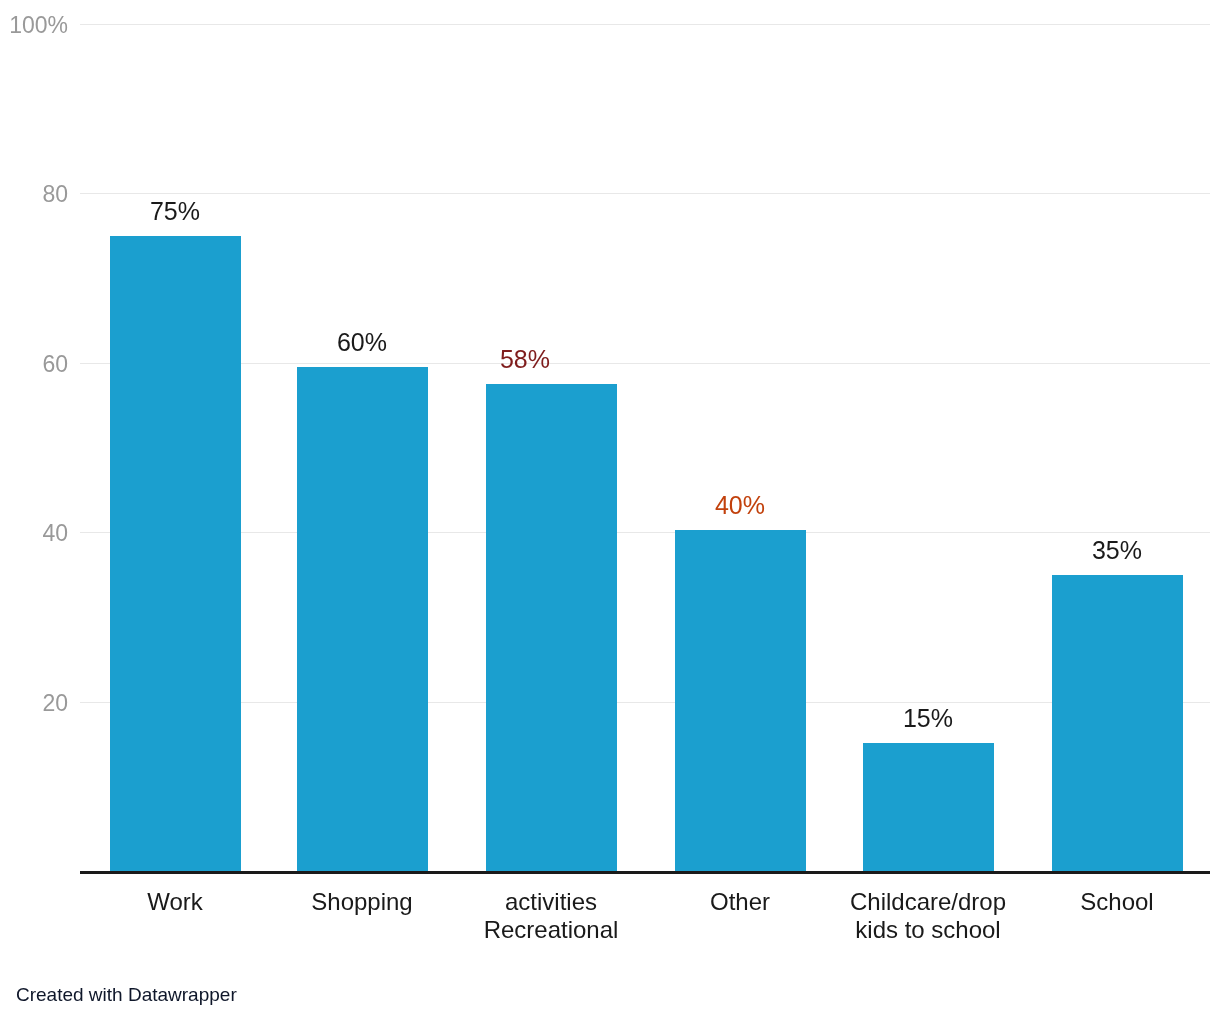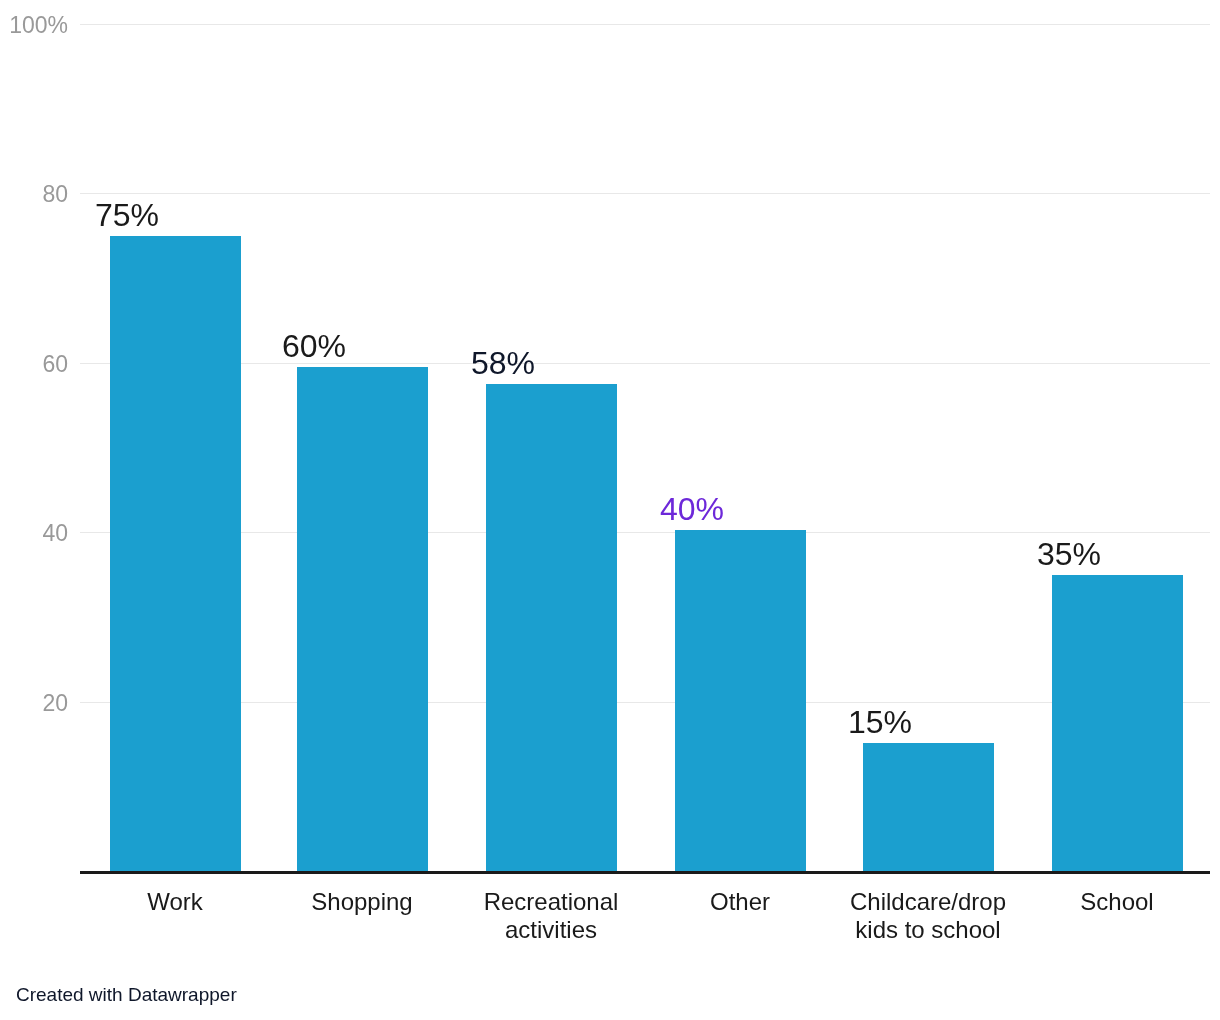--- a/index.html
+++ b/index.html
@@ -64,21 +64,22 @@
 
   .bar {
     position: absolute;
     width: 131px;
     background: #1b9fcf;
   }
 
   .bar-value {
     position: absolute;
     width: 160px;
-    font-size: 32px;
+    text-align: center;
+    font-size: 25px;
     color: #1a1a1a;
     line-height: 1;
     white-space: nowrap;
   }
 
   .cat-label {
     position: absolute;
     width: 180px;
     text-align: center;
     font-size: 24px;
@@ -121,38 +122,38 @@
 
     <div class="bar" style="left: 110px; top: 236px; height: 635px; background: rgb(27, 159, 207);"></div>
     <div class="bar" style="left: 297px; top: 367px; height: 504px; background: rgb(27, 159, 207);"></div>
     <div class="bar" style="left: 486px; top: 384px; height: 487px; background: rgb(27, 159, 207);"></div>
     <div class="bar" style="left: 675px; top: 530px; height: 341px; background: rgb(27, 159, 207);"></div>
     <div class="bar" style="left: 863px; top: 743px; height: 128px; background: rgb(27, 159, 207);"></div>
     <div class="bar" style="left: 1052px; top: 575px; height: 296px; background: rgb(27, 159, 207);"></div>
 
     <div class="bar-value" style="left: 95px; top: 199px; color: rgb(26, 26, 26);">75%</div>
     <div class="bar-value" style="left: 282px; top: 330px; color: rgb(26, 26, 26);">60%</div>
-    <div class="bar-value" style="left: 471px; top: 347px; color: #0f172a;">58%</div>
-    <div class="bar-value" style="left: 660px; top: 493px; color: #6d28d9;">40%</div>
+    <div class="bar-value" style="left: 445px; top: 347px; color: #7f1d1d;">58%</div>
+    <div class="bar-value" style="left: 660px; top: 493px; color: #c2410c;">40%</div>
     <div class="bar-value" style="left: 848px; top: 706px; color: rgb(26, 26, 26);">15%</div>
     <div class="bar-value" style="left: 1037px; top: 538px; color: rgb(26, 26, 26);">35%</div>
 
     <div class="baseline" style="background: rgb(26, 26, 26);"></div>
 
     <div class="cat-label" style="left:85px">
       <div>Work</div>
     </div>
 
     <div class="cat-label" style="left:272px">
       <div>Shopping</div>
     </div>
 
     <div class="cat-label" style="left:461px">
+      <div>activities</div>
       <div>Recreational</div>
-      <div>activities</div>
     </div>
 
     <div class="cat-label" style="left:650px">
       <div>Other</div>
     </div>
 
     <div class="cat-label" style="left:838px">
       <div>Childcare/drop</div>
       <div>kids to school</div>
     </div>

